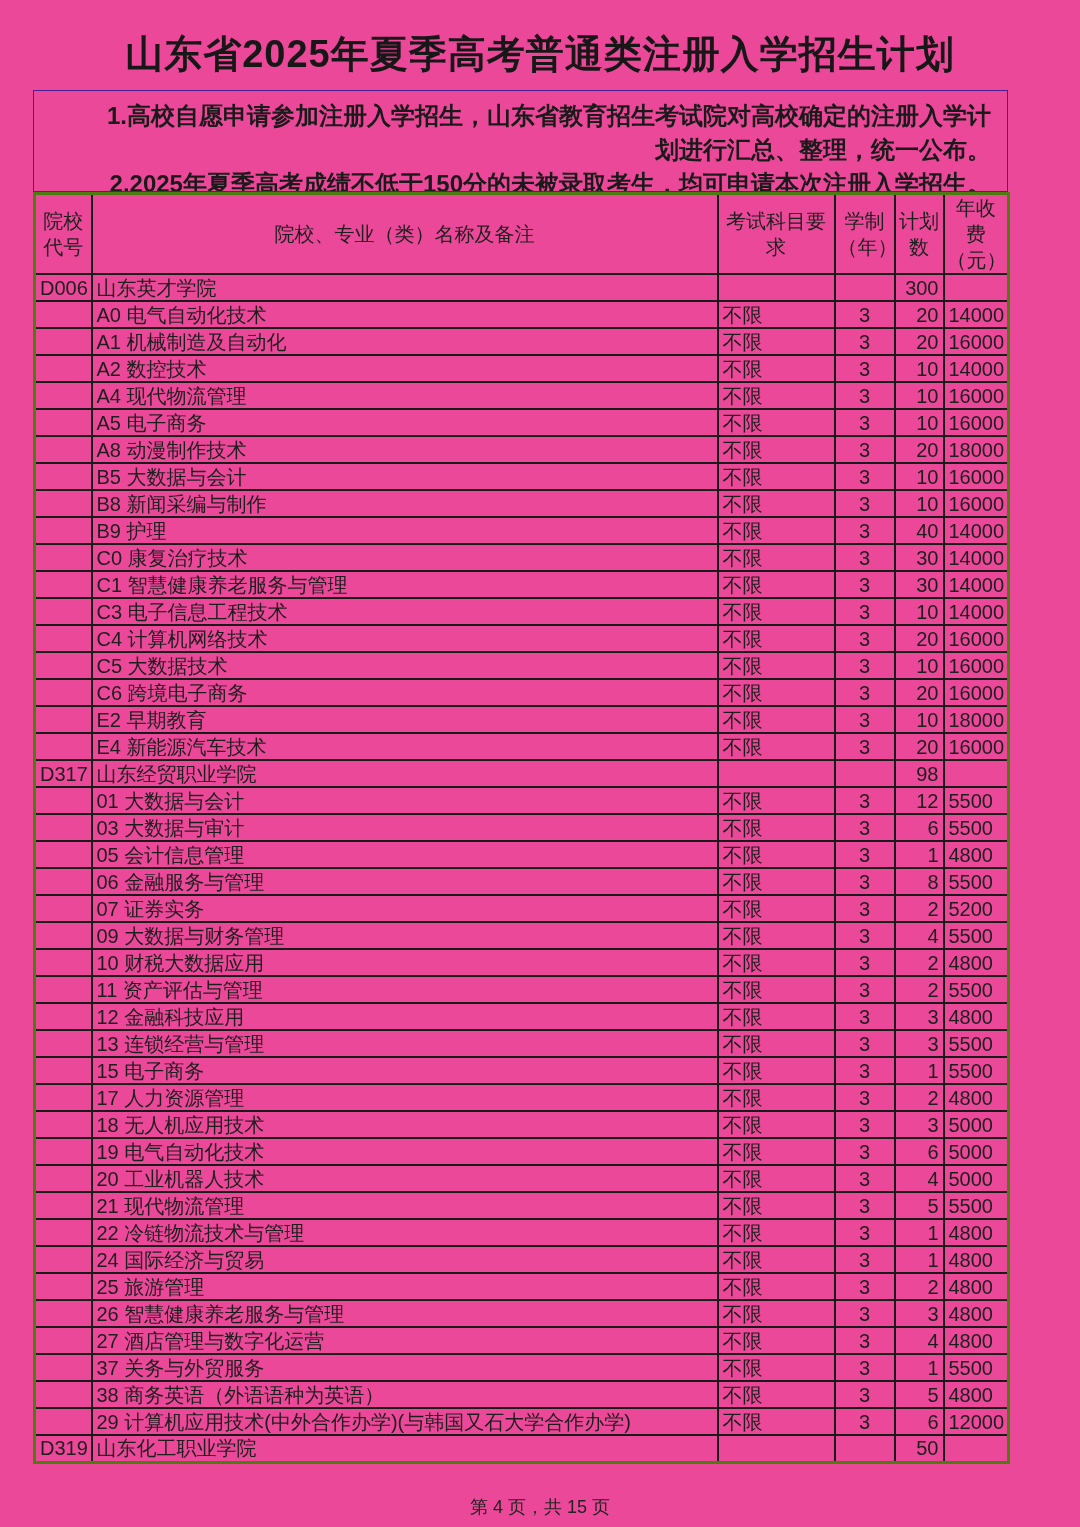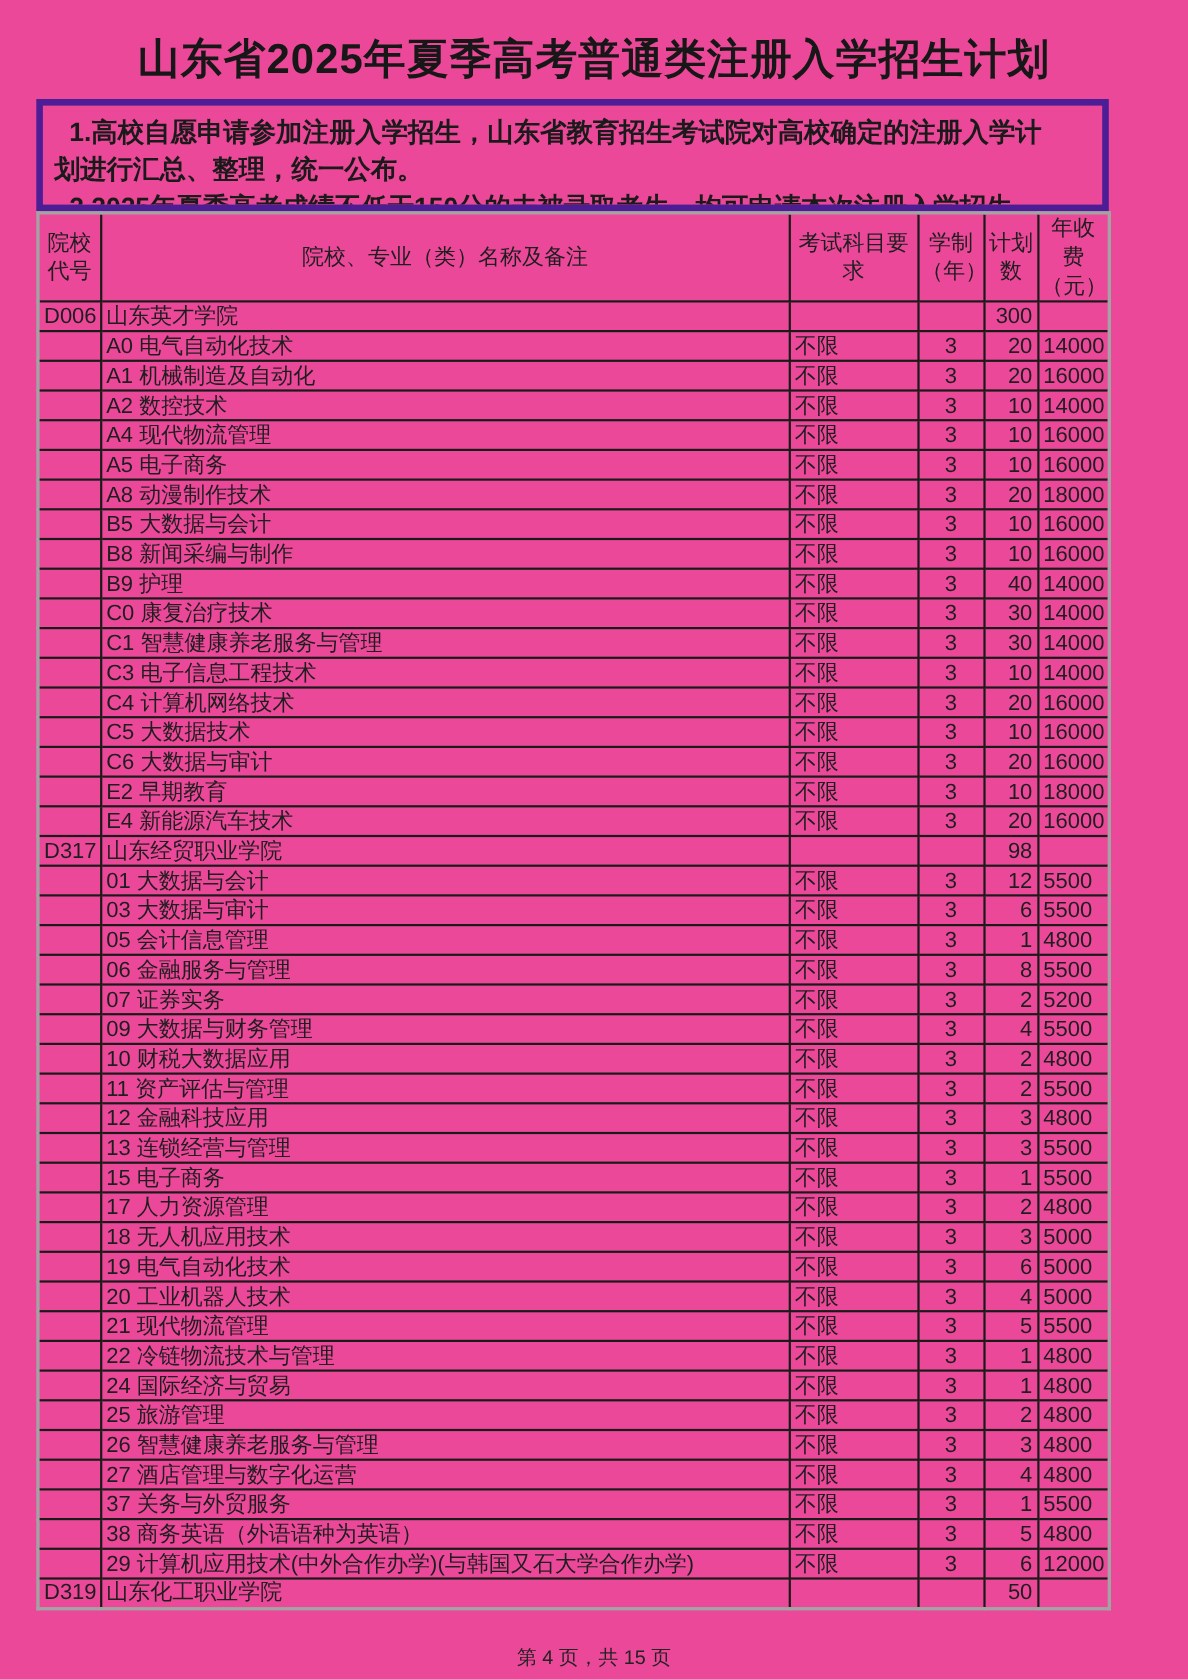--- a/index.html
+++ b/index.html
@@ -15,38 +15,39 @@
   .title {
     position:absolute; top:31px; left:0; width:1080px;
     text-align:center;
     font-size:38px; line-height:46px; font-weight:700;
     letter-spacing:1px;
     color:#171717;
   }
   .notes-box {
     position:absolute; left:33px; top:90px;
     width:975px; height:102px;
-    border:6px solid #4c1d95;
+    border:1px solid #4c1d95;
     overflow:hidden;
     padding:8px 16px 0 10px;
     background:transparent;
+    text-align:right;
   }
   .note {
     font-size:24px; line-height:34px;
     font-weight:600;
     white-space:pre-line;
     text-indent:14px;
     color:#1a1a1a;
   }
   table.plan-table {
     position:absolute; left:33px; top:192px;
     width:974px;
     border-collapse:collapse;
     table-layout:fixed;
-    border:3px solid #a3a3a3;
+    border:3px solid #4d7c0f;
   }
   .plan-table th, .plan-table td {
     border:2px solid #1a1a1a;
     overflow:hidden;
     color:#1e1e1e;
   }
   .plan-table thead th {
     height:56px;
     font-size:20px; line-height:26px;
     font-weight:400;
@@ -227,21 +228,21 @@
         <tr>
           <td class="col-code"></td>
           <td class="col-name">C5 大数据技术</td>
           <td class="col-req">不限</td>
           <td class="col-years">3</td>
           <td class="col-plan">10</td>
           <td class="col-fee">16000</td>
         </tr>
         <tr>
           <td class="col-code"></td>
-          <td class="col-name">C6 大数据与审计</td>
+          <td class="col-name">C6 跨境电子商务</td>
           <td class="col-req">不限</td>
           <td class="col-years">3</td>
           <td class="col-plan">20</td>
           <td class="col-fee">16000</td>
         </tr>
         <tr>
           <td class="col-code"></td>
           <td class="col-name">E2 早期教育</td>
           <td class="col-req">不限</td>
           <td class="col-years">3</td>

